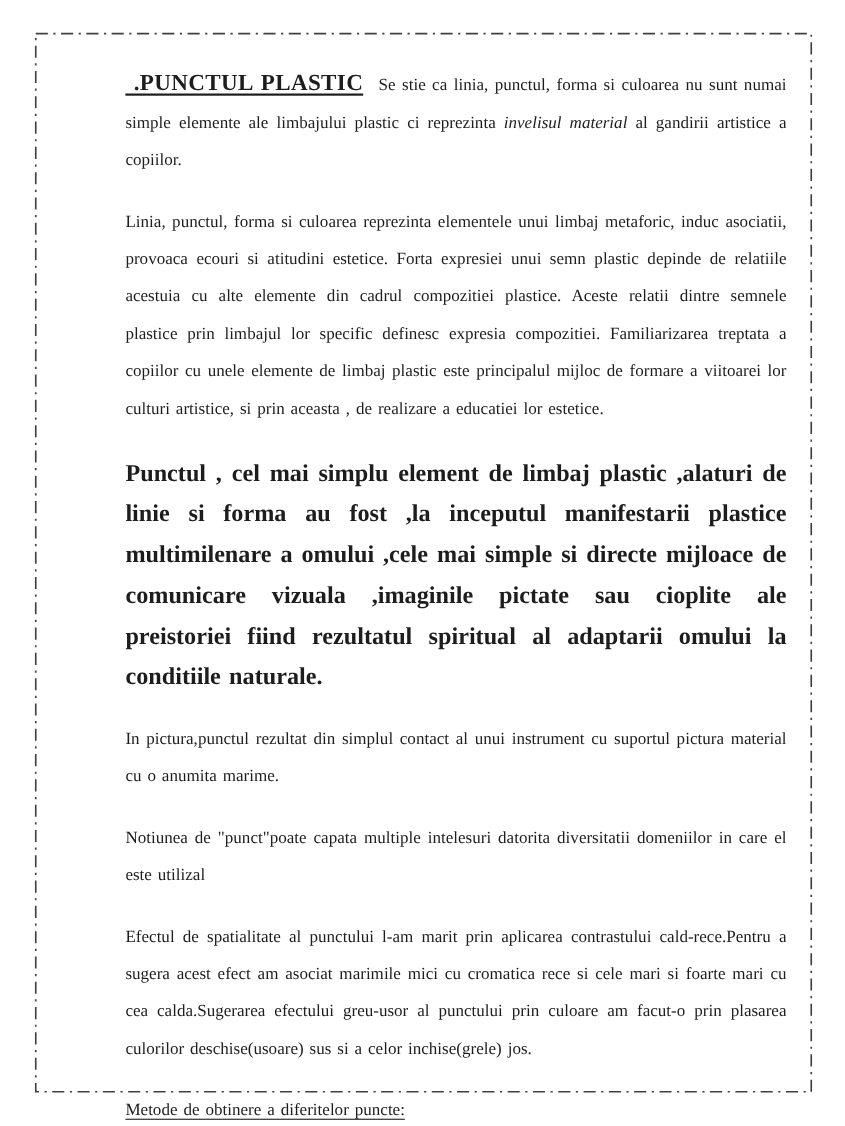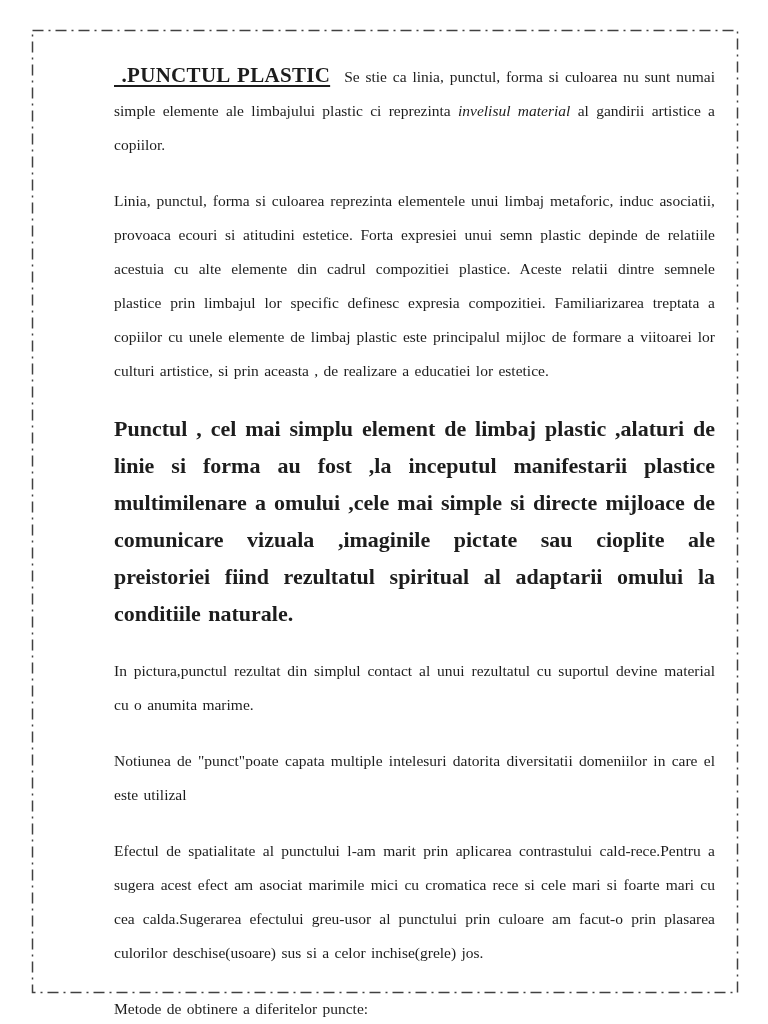--- a/index.html
+++ b/index.html
@@ -46,20 +46,21 @@
     white-space: pre;
   }
   .italic { font-style: italic; }
   .para-bold {
     font-weight: bold;
     font-size: 22px;
     line-height: 37px;
     word-spacing: 2px;
   }
   .heading-underline {
+    text-decoration: underline;
     text-underline-offset: 3px;
   }
 </style>
 </head>
 <body>
 
 <div class="page">
 
   <svg class="page-border-svg" width="768" height="1024" viewBox="0 0 768 1024" aria-hidden="true">
     <rect id="border-rect" x="32.5" y="30.5" width="705" height="962" fill="none" stroke="#404040" stroke-width="1.5" stroke-dasharray="11 5 2 5"></rect>
@@ -68,21 +69,21 @@
   <div class="content">
 
     <p>
       <span class="doc-title">&nbsp;.PUNCTUL PLASTIC</span><span>Se stie ca linia, punctul, forma si culoarea nu sunt numai simple elemente ale limbajului plastic ci reprezinta </span><span class="italic">invelisul material</span><span> al gandirii artistice a copiilor.</span>
     </p>
 
     <p>Linia, punctul, forma si culoarea reprezinta elementele unui limbaj metaforic, induc asociatii, provoaca ecouri si atitudini estetice. Forta expresiei unui semn plastic depinde de relatiile acestuia cu alte elemente din cadrul compozitiei plastice. Aceste relatii dintre semnele plastice prin limbajul lor specific definesc expresia compozitiei. Familiarizarea treptata a copiilor cu unele elemente de limbaj plastic este principalul mijloc de formare a viitoarei lor culturi artistice, si prin aceasta , de realizare a educatiei lor estetice.</p>
 
     <p class="para-bold">Punctul , cel mai simplu element de limbaj plastic ,alaturi de linie si forma au fost ,la inceputul manifestarii plastice multimilenare a omului ,cele mai simple si directe mijloace de comunicare vizuala ,imaginile pictate sau cioplite ale preistoriei fiind rezultatul spiritual al adaptarii omului la conditiile naturale.</p>
 
-    <p>In pictura,punctul rezultat din simplul contact al unui rezultatul cu suportul devine material cu o anumita marime.</p>
+    <p>In pictura,punctul rezultat din simplul contact al unui instrument cu suportul pictura material cu o anumita marime.</p>
 
     <p>Notiunea de "punct"poate capata multiple intelesuri datorita diversitatii domeniilor in care el este utilizal</p>
 
     <p>Efectul de spatialitate al punctului l-am marit prin aplicarea contrastului cald-rece.Pentru a sugera acest efect am asociat marimile mici cu cromatica rece si cele mari si foarte mari cu cea calda.Sugerarea efectului greu-usor al punctului prin culoare am facut-o prin plasarea culorilor deschise(usoare) sus si a celor inchise(grele) jos.</p>
 
     <p>
       <span class="heading-underline">Metode de obtinere a diferitelor puncte:</span>
     </p>
 
   </div>

